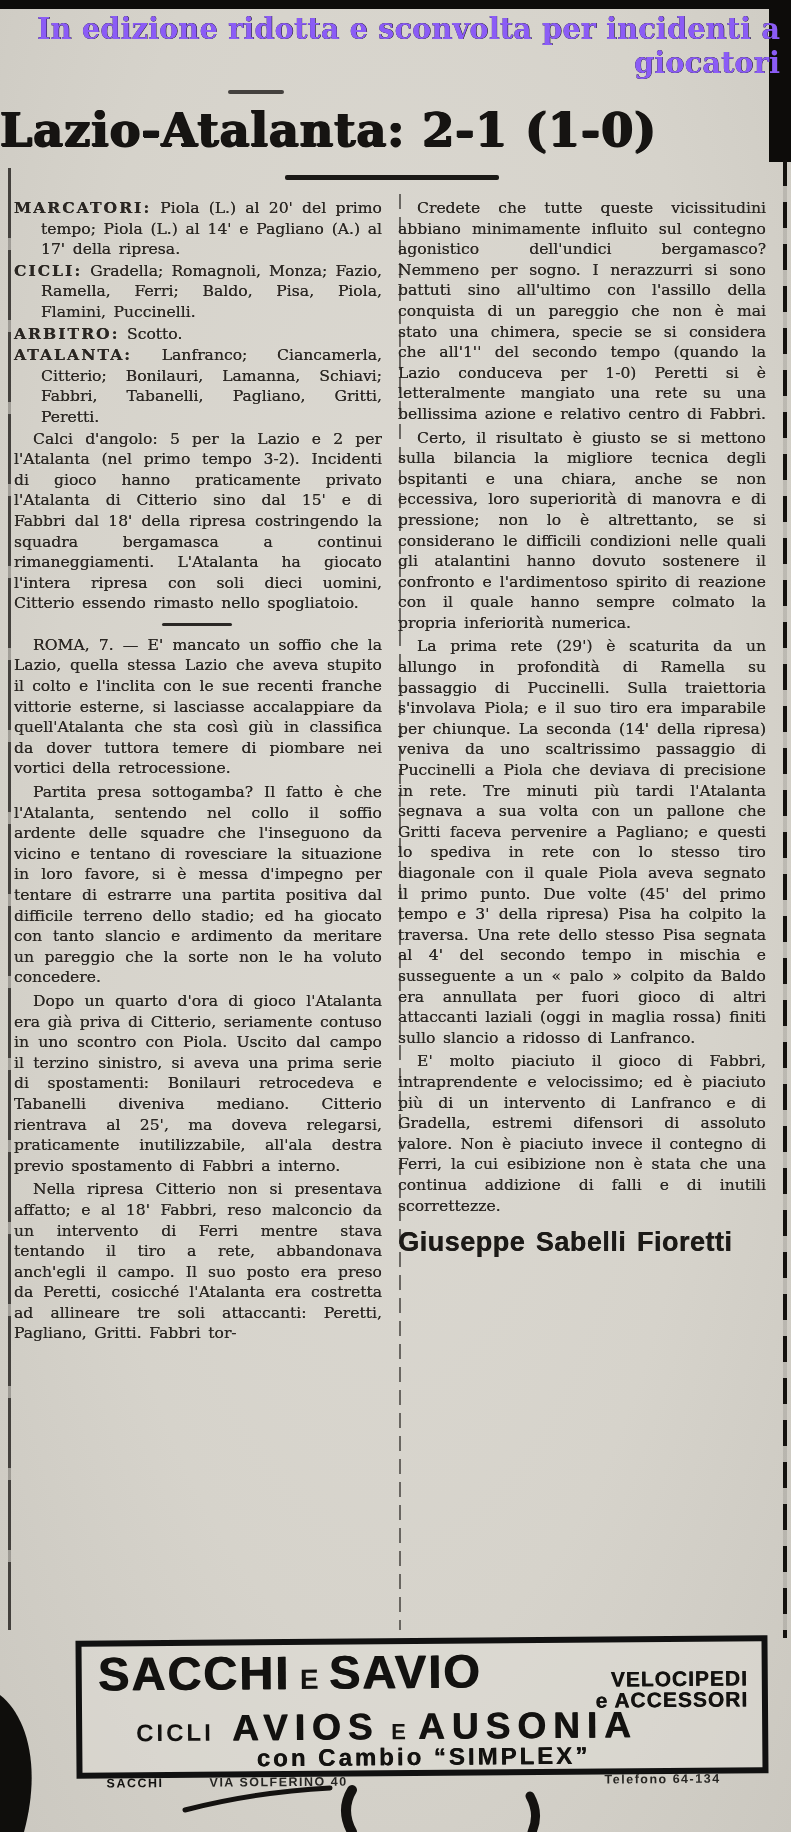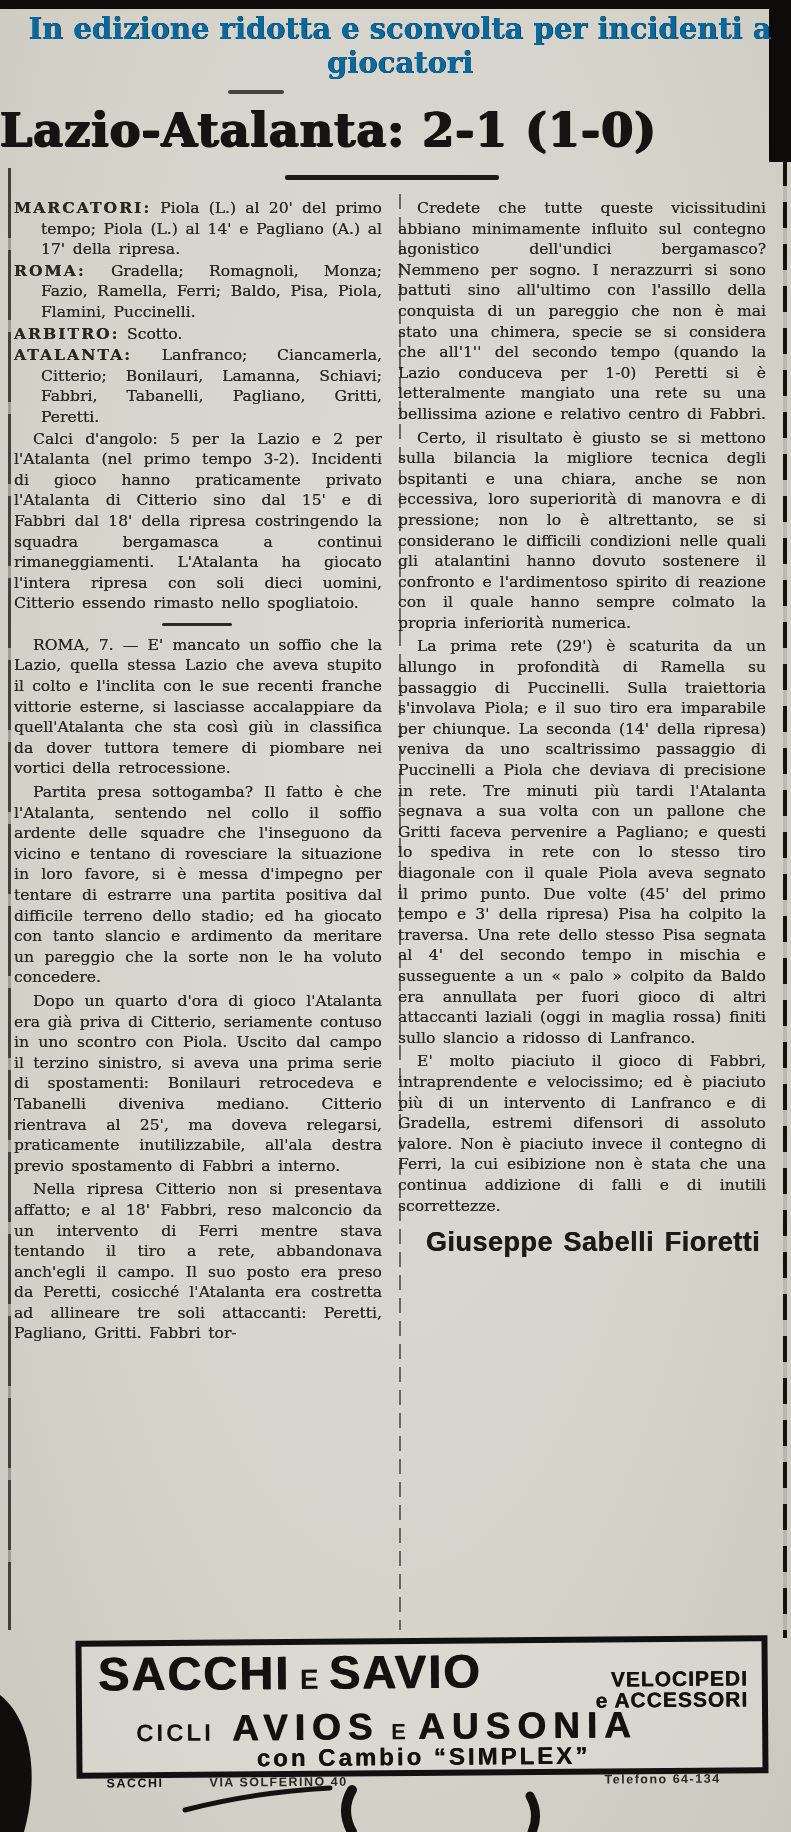--- a/index.html
+++ b/index.html
@@ -14,40 +14,40 @@
   .corner-block{position:absolute;top:0;left:769px;width:22px;height:162px;background:#0d0c0a;}
   .right-edge{position:absolute;left:783px;top:160px;width:4px;height:1478px;
     background:repeating-linear-gradient(to bottom,#14120f 0 26px, rgba(20,18,15,.12) 26px 42px);}
   .left-edge{position:absolute;left:8px;top:168px;width:3px;height:1462px;opacity:.85;
     background:repeating-linear-gradient(to bottom,#2a2724 0 70px, rgba(42,39,36,.35) 70px 82px);}
   .column-rule{position:absolute;left:399px;top:194px;width:2px;height:1436px;opacity:.7;
     background:repeating-linear-gradient(to bottom,#3a3733 0 15px, transparent 15px 23px);}
   .blob-svg{position:absolute;left:0;top:1580px;}
 
   
-  .headline{position:absolute;top:12px;left:12px;width:776px;text-align:center;
-    font-weight:700;font-size:29px;line-height:34px;color:#0369a1;
+  .headline{position:absolute;top:12px;left:4px;width:776px;text-align:right;
+    font-weight:700;font-size:29px;line-height:34px;color:#8b5cf6;
     text-shadow:.4px 0 #1b1916, 0 0 .6px rgba(27,25,22,.8);}
   .headline-divider{position:absolute;top:90px;left:228px;width:56px;height:4px;
     background:#2a2724;border-radius:2px;opacity:.85;}
   .match-title{position:absolute;top:94px;left:0;width:788px;text-align:left;
     font-weight:900;font-size:46px;line-height:72px;color:#161412;letter-spacing:1px;
     text-shadow:1px 0 #161412,-1px 0 #161412,0 .5px #161412;}
   .title-underline{position:absolute;top:175px;left:285px;width:214px;height:5px;
     background:#1b1916;border-radius:2px;}
 
   
   .article{position:absolute;top:198px;left:14px;width:762px;display:flex;gap:16px;}
   .col{width:368px;text-align:justify;font-size:15.6px;line-height:20.6px;
     word-spacing:2.6px;color:#2a2622;text-shadow:0 0 .5px rgba(38,34,30,.85);}
   .col p{margin:0 0 3px 0;text-indent:19px;}
   .stats p{text-indent:-27px;padding-left:27px;margin:0 0 1px 0;}
   .stat-label{font-weight:700;letter-spacing:2px;}
   .section-divider{width:70px;height:3px;background:#2a2724;margin:9px 0 9px 148px;border-radius:2px;}
-  .byline{text-align:right;font-family:"Liberation Sans", sans-serif;font-weight:700;
+  .byline{text-align:left;font-family:"Liberation Sans", sans-serif;font-weight:700;
     font-size:27px;letter-spacing:.5px;margin-top:16px;padding-right:6px;color:#1c1a17;
     text-shadow:.4px 0 #1c1a17;}
 
   
   .ad{position:absolute;left:76px;top:1638px;width:692px;height:138px;box-sizing:border-box;
     border:6px solid #111;transform:rotate(-.45deg);padding:2px 14px 2px 16px;
     font-family:"Liberation Sans", sans-serif;color:#131210;background:rgba(226,224,218,.45);}
   .ad-row1{display:flex;align-items:baseline;justify-content:space-between;}
   .ad-brand{font-size:47px;font-weight:900;letter-spacing:2px;line-height:52px;
     text-shadow:1px 0 #131210;}
@@ -79,21 +79,21 @@
 </div>
 <div class="headline-divider"></div>
 
 <div class="match-title">Lazio-Atalanta: 2-1 (1-0)</div>
 <div class="title-underline"></div>
 
 <div class="article">
   <div class="col">
     <div class="stats">
       <p><span class="stat-label">MARCATORI:</span> <span>Piola (L.) al 20' del primo tempo; Piola (L.) al 14' e Pagliano (A.) al 17' della ripresa.</span></p>
-      <p><span class="stat-label">ROMA:</span> <span>Gradella; Romagnoli, Monza; Fazio, Ramella, Ferri; Baldo, Pisa, Piola, Flamini, Puccinelli.</span></p>
+      <p><span class="stat-label">CICLI:</span> <span>Gradella; Romagnoli, Monza; Fazio, Ramella, Ferri; Baldo, Pisa, Piola, Flamini, Puccinelli.</span></p>
       <p><span class="stat-label">ARBITRO:</span> <span>Scotto.</span></p>
       <p><span class="stat-label">ATALANTA:</span> <span>Lanfranco; Ciancamerla, Citterio; Bonilauri, Lamanna, Schiavi; Fabbri, Tabanelli, Pagliano, Gritti, Peretti.</span></p>
     </div>
     <p>Calci d'angolo: 5 per la Lazio e 2 per l'Atalanta (nel primo tempo 3-2). Incidenti di gioco hanno praticamente privato l'Atalanta di Citterio sino dal 15' e di Fabbri dal 18' della ripresa costringendo la squadra bergamasca a continui rimaneggiamenti. L'Atalanta ha giocato l'intera ripresa con soli dieci uomini, Citterio essendo rimasto nello spogliatoio.</p>
     <div class="section-divider"></div>
     <p>ROMA, 7. — E' mancato un soffio che la Lazio, quella stessa Lazio che aveva stupito il colto e l'inclita con le sue recenti franche vittorie esterne, si lasciasse accalappiare da quell'Atalanta che sta così giù in classifica da dover tuttora temere di piombare nei vortici della retrocessione.</p>
     <p>Partita presa sottogamba? Il fatto è che l'Atalanta, sentendo nel collo il soffio ardente delle squadre che l'inseguono da vicino e tentano di rovesciare la situazione in loro favore, si è messa d'impegno per tentare di estrarre una partita positiva dal difficile terreno dello stadio; ed ha giocato con tanto slancio e ardimento da meritare un pareggio che la sorte non le ha voluto concedere.</p>
     <p>Dopo un quarto d'ora di gioco l'Atalanta era già priva di Citterio, seriamente contuso in uno scontro con Piola. Uscito dal campo il terzino sinistro, si aveva una prima serie di spostamenti: Bonilauri retrocedeva e Tabanelli diveniva mediano. Citterio rientrava al 25', ma doveva relegarsi, praticamente inutilizzabile, all'ala destra previo spostamento di Fabbri a interno.</p>
     <p>Nella ripresa Citterio non si presentava affatto; e al 18' Fabbri, reso malconcio da un intervento di Ferri mentre stava tentando il tiro a rete, abbandonava anch'egli il campo. Il suo posto era preso da Peretti, cosicché l'Atalanta era costretta ad allineare tre soli attaccanti: Peretti, Pagliano, Gritti. Fabbri tor-</p>
   </div>

